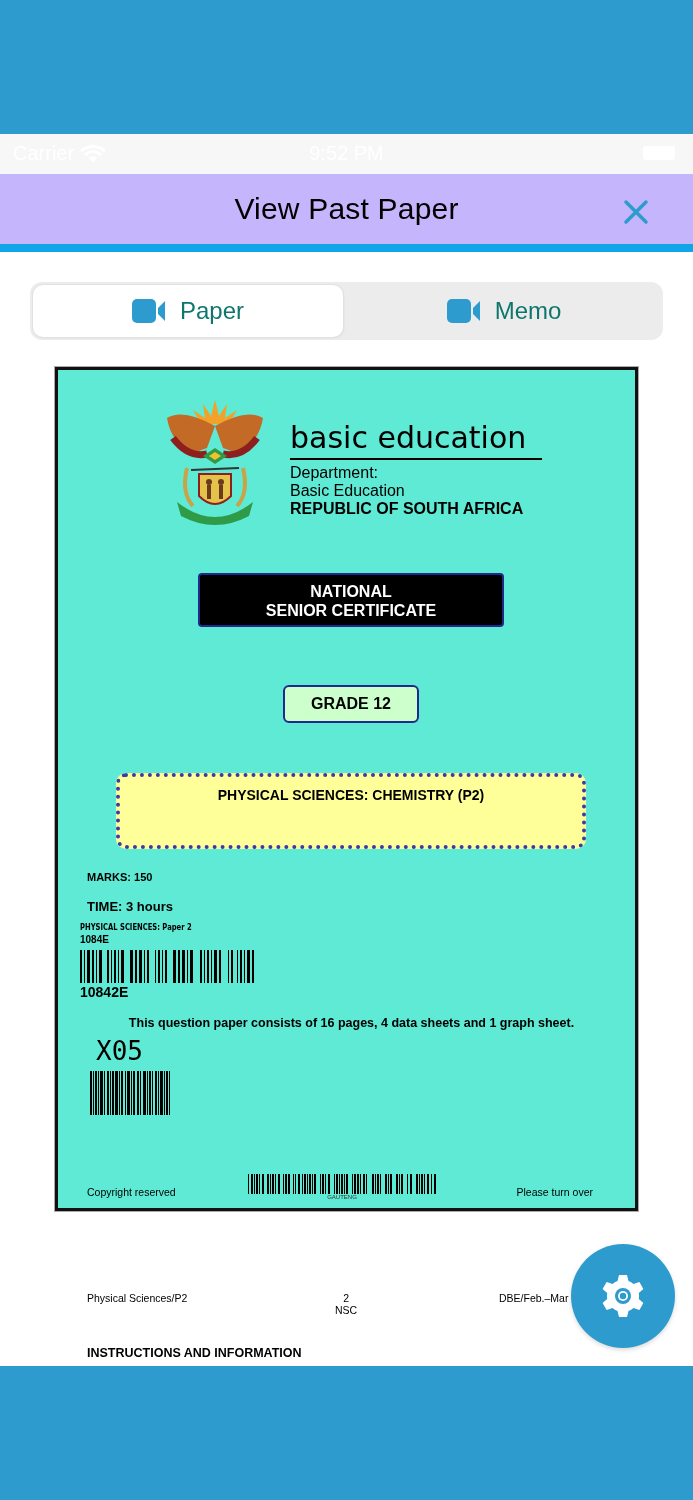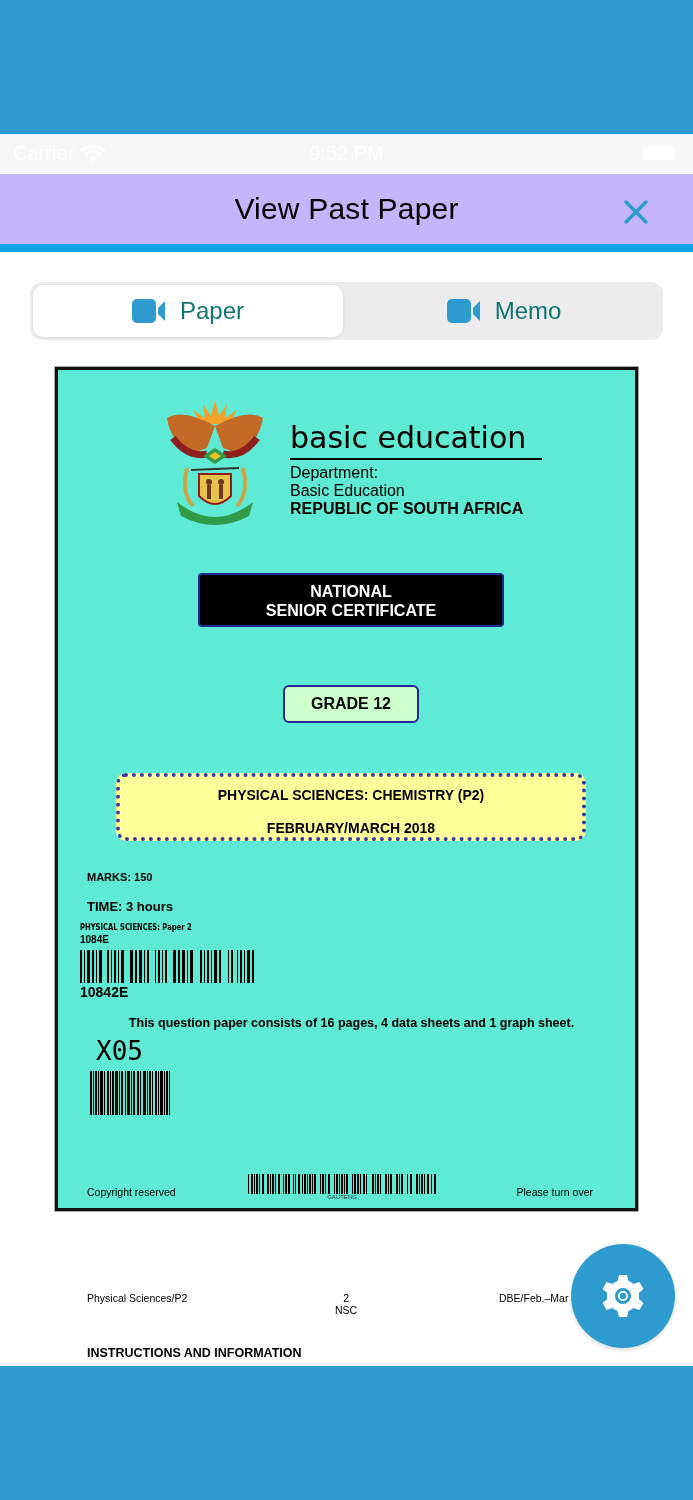--- a/index.html
+++ b/index.html
@@ -25,21 +25,21 @@
 
   .doc-page { position: absolute; left: 55px; top: 233px; width: 583px; height: 844px; border: 3px solid #111; background: #5eead4; box-shadow: 0 0 0 1px #aaa; }
   .crest { position: absolute; left: 105px; top: 28px; width: 104px; height: 130px; }
   .be-title { position: absolute; left: 232px; top: 50px; font-family: "DejaVu Sans", sans-serif; font-size: 30px; color: #000; }
   .be-rule { position: absolute; left: 232px; top: 88px; width: 252px; height: 1.5px; background: #000; }
   .be-dept { position: absolute; left: 232px; top: 94px; font-size: 16px; color: #000; line-height: 18px; }
   .be-rsa { font-weight: bold; font-size: 16px; }
 
   .nsc-box { position: absolute; left: 140px; top: 203px; width: 306px; height: 54px; background: #000; border: 2px solid #1e2a8c; border-radius: 4px; color: #fff; text-align: center; font-weight: bold; font-size: 16px; line-height: 19px; padding-top: 7px; }
   .grade-box { position: absolute; left: 225px; top: 315px; width: 136px; height: 38px; background: #ccffcc; border: 2px solid #1e2a8c; border-radius: 6px; text-align: center; font-weight: bold; font-size: 16px; line-height: 34px; color: #000; }
-  .subject-box { position: absolute; left: 58px; top: 403px; width: 470px; height: 68px; background: #ffff99; border: 4px dotted #3a3aa8; border-radius: 10px; text-align: center; font-weight: bold; font-size: 14px; color: #000; }
+  .subject-box { position: absolute; left: 58px; top: 403px; width: 470px; height: 76px; background: #ffff99; border: 4px dotted #3a3aa8; border-radius: 10px; text-align: center; font-weight: bold; font-size: 14px; color: #000; }
   .subject-box .l1 { margin-top: 10px; }
   .subject-box .l2 { margin-top: 17px; }
 
   .marks { position: absolute; left: 29px; top: 501px; font-weight: bold; font-size: 11px; }
   .time { position: absolute; left: 29px; top: 529px; font-weight: bold; font-size: 13px; }
   .small-label { position: absolute; left: 22px; top: 553px; font-size: 8px; font-weight: bold; font-family: "DejaVu Sans", sans-serif; transform: scaleX(0.85); transform-origin: left; }
   .small-code { position: absolute; left: 22px; top: 564px; font-size: 10px; font-weight: bold; }
   .barcode1 { position: absolute; left: 22px; top: 580px; width: 176px; height: 33px; }
   .bc1-num { position: absolute; left: 22px; top: 614px; font-size: 14px; font-weight: bold; }
   .consists { position: absolute; left: 0; width: 100%; top: 646px; text-align: center; font-weight: bold; font-size: 12.5px; padding-left: 10px; }
@@ -137,21 +137,20 @@
 
     <div class="nsc-box">
       <div>NATIONAL</div>
       <div>SENIOR CERTIFICATE</div>
     </div>
 
     <div class="grade-box">GRADE 12</div>
 
     <div class="subject-box">
       <div class="l1">PHYSICAL SCIENCES:  CHEMISTRY (P2)</div>
-      <div class="l2">FEBRUARY/MARCH 2018</div>
     </div>
 
     <div class="marks">MARKS:  150</div>
     <div class="time">TIME:  3 hours</div>
     <div class="small-label">PHYSICAL SCIENCES: Paper 2</div>
     <div class="small-code">1084E</div>
     <svg class="barcode1" viewBox="0 0 176 33" preserveAspectRatio="none">
       <g fill="#000">
         <rect x="0" y="0" width="2" height="33"></rect>
           <rect x="4" y="0" width="1" height="33"></rect>

